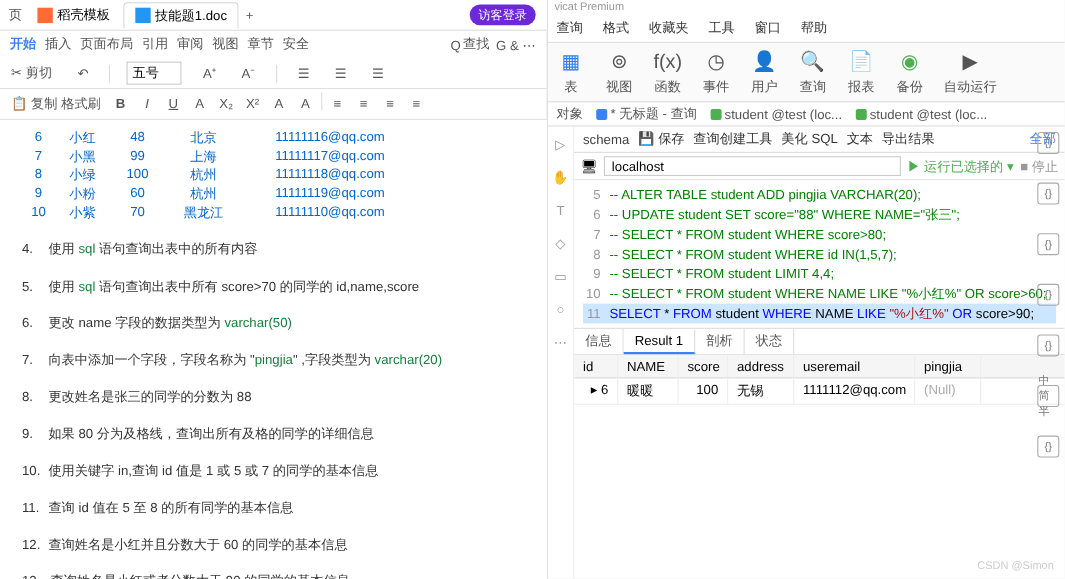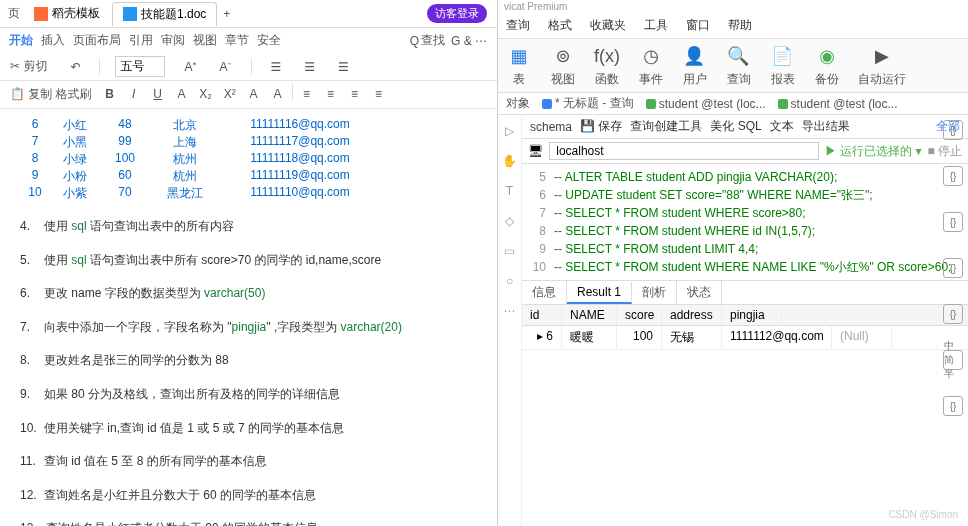--- a/index.html
+++ b/index.html
@@ -305,35 +305,40 @@
             <span class="sql-text sql-cm">-- SELECT * FROM student WHERE id IN(1,5,7);</span>
           </div>
         <div class="sql-line">
             <span class="line-num">9</span>
             <span class="sql-text sql-cm">-- SELECT * FROM student LIMIT 4,4;</span>
           </div>
         <div class="sql-line">
             <span class="line-num">10</span>
             <span class="sql-text sql-cm">-- SELECT * FROM student WHERE NAME LIKE "%小红%" OR score&gt;60;</span>
           </div>
+        <div class="sql-line sql-hl">
+            <span class="line-num">11</span>
+            <span class="sql-text"><span class="sql-kw">SELECT</span><span> * </span><span class="sql-kw">FROM</span><span> student </span><span class="sql-kw">WHERE</span><span> NAME </span><span class="sql-kw">LIKE</span><span class="sql-str"> "%小红%" </span><span class="sql-kw">OR</span><span> score&gt;90;</span></span>
+          </div>
       </div>
 
       <div class="result-tabs">
         <span class="result-tab">信息</span>
         <span class="result-tab active">Result 1</span>
         <span class="result-tab">剖析</span>
         <span class="result-tab">状态</span>
       </div>
 
       <div class="result-table">
         <div class="rh">
           <span class="rc rc-id">id</span>
           <span class="rc rc-name">NAME</span>
           <span class="rc rc-score">score</span>
           <span class="rc rc-addr">address</span>
+          <span class="rc rc-email">useremail</span>
           <span class="rc rc-pj">pingjia</span>
         </div>
         <div class="rr">
           <span class="rc rc-id" style="text-align:right">▸ <span>6</span></span>
           <span class="rc rc-name">暖暖</span>
           <span class="rc rc-score" style="text-align:right">100</span>
           <span class="rc rc-addr">无锡</span>
           <span class="rc rc-email">1111112@qq.com</span>
           <span class="rc rc-pj" style="color:#aaa">(Null)</span>
         </div>

